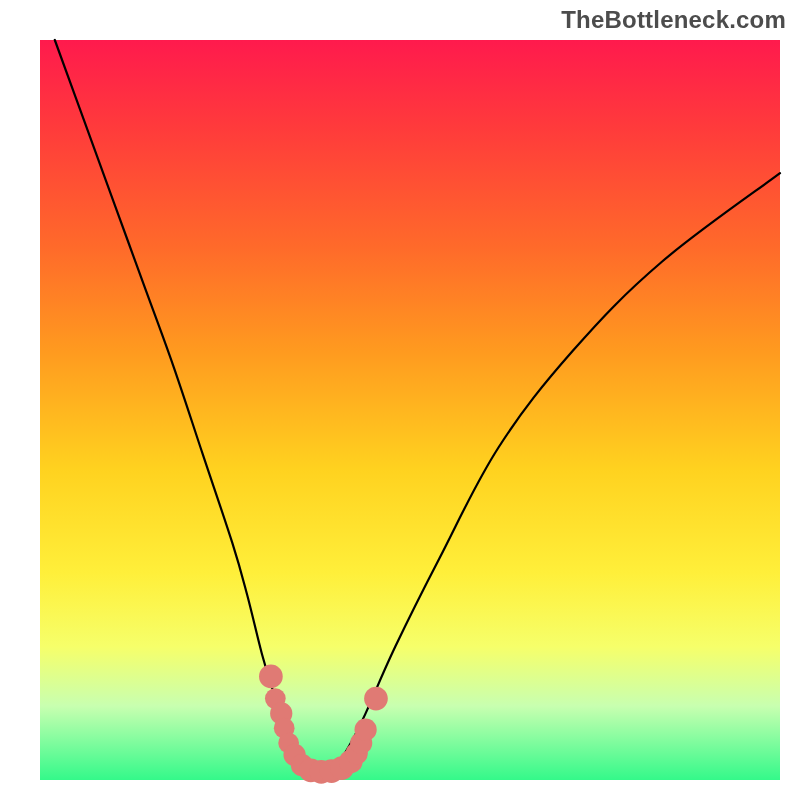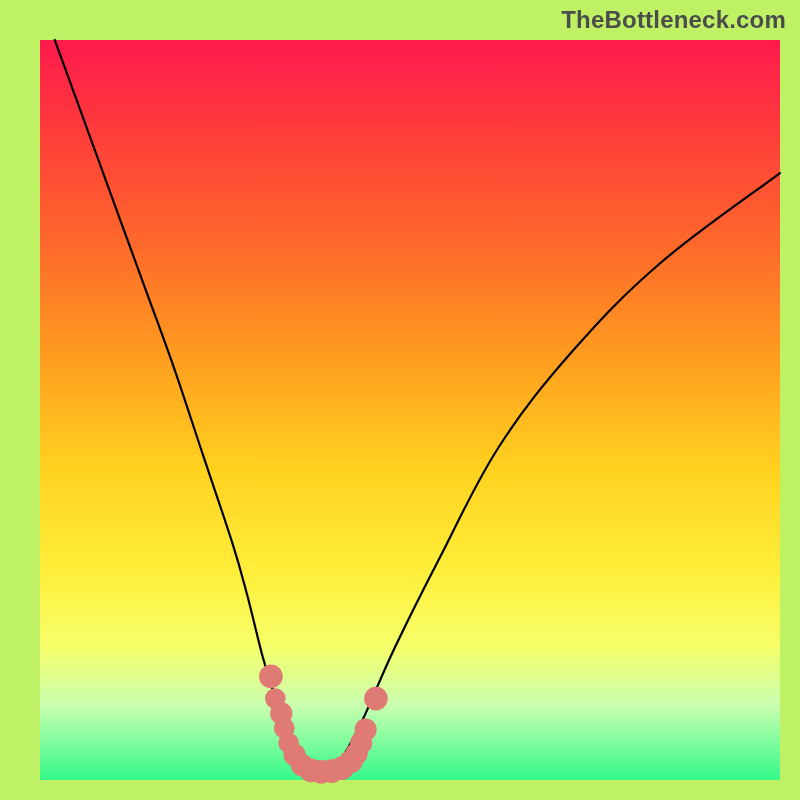--- a/index.html
+++ b/index.html
@@ -9,21 +9,21 @@
     height: 800px;
     background: #000;
     overflow: hidden;
   }
   .frame {
     position: absolute;
     left: 0;
     top: 0;
     width: 800px;
     height: 800px;
-    background: #bef264;
+    background: #ffffff;
   }
   .plot {
     position: absolute;
     left: 40px;
     top: 40px;
     width: 740px;
     height: 740px;
     background: linear-gradient(
       to bottom,
       #ff1a4d 0%,

